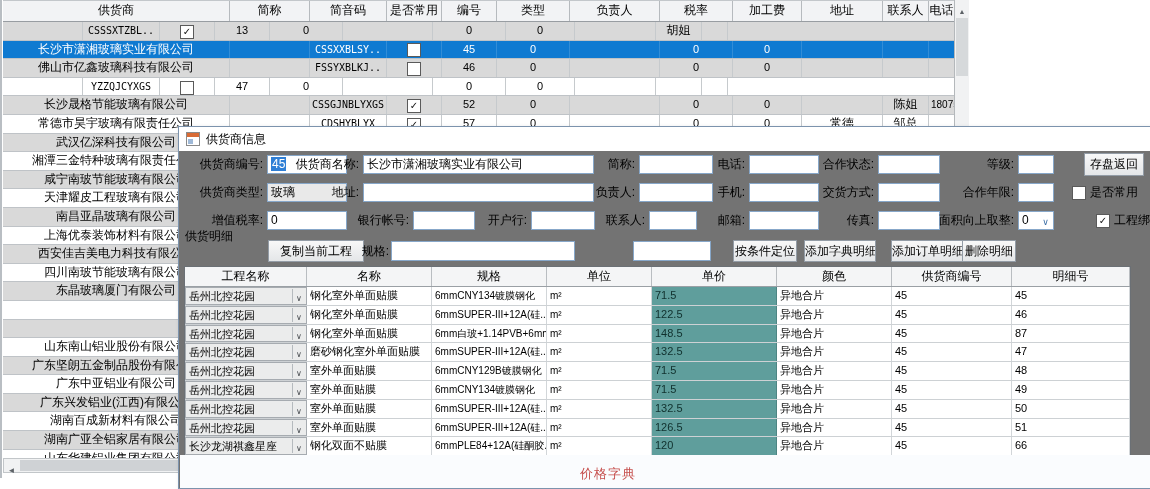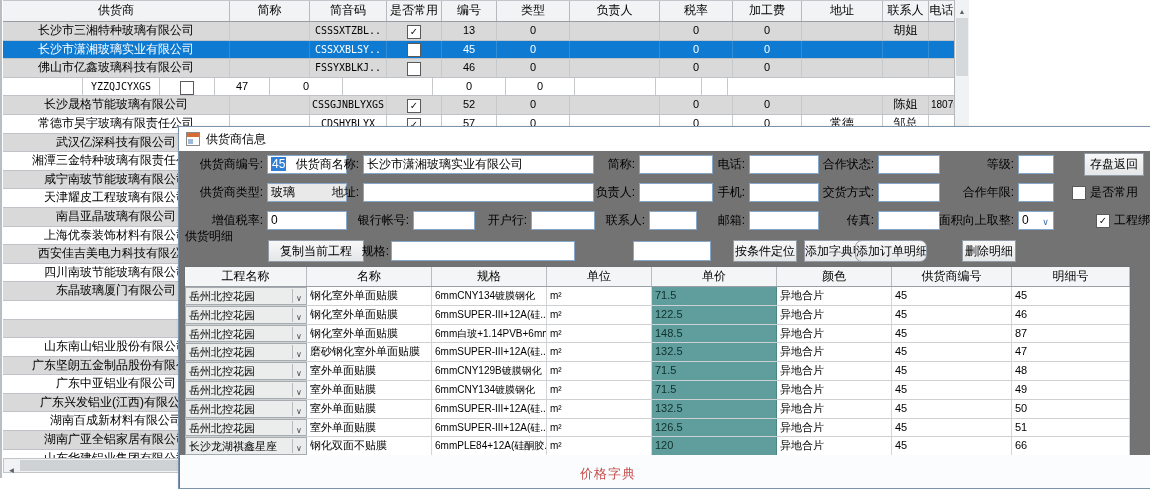--- a/index.html
+++ b/index.html
@@ -98,21 +98,20 @@
       <div class="hcell c6">负责人</div>
       <div class="hcell c7">税率</div>
       <div class="hcell c8">加工费</div>
       <div class="hcell c9">地址</div>
       <div class="hcell c10">联系人</div>
       <div class="hcell c11">电话</div>
     </div>
     <div class="sup-body">
 
         <div class="sup-row">
-          <div class="cell c0">长沙市三湘特种玻璃有限公司</div>
           <div class="cell c1"></div>
           <div class="cell c2 code">CSSSXTZBL..</div>
           <div class="cell c3"><span class="cb checked"></span></div>
           <div class="cell c4 num">13</div>
           <div class="cell c5 num">0</div>
           <div class="cell c6"></div>
           <div class="cell c7 num">0</div>
           <div class="cell c8 num">0</div>
           <div class="cell c9"></div>
           <div class="cell c10">胡姐</div>
@@ -532,21 +531,21 @@
     <div class="cbrow" style="left:893px;top:86px;margin-left:24px;"><span class="cb checked"></span><span>工程绑定</span></div>
 
     <div class="section-label" style="left:6px;top:101px;">供货明细</div>
     <div class="dbtn" style="left:77px;top:113px;width:96px;height:22px;">复制当前工程</div>
     <div class="flabel" style="left:180px;top:115px;width:30px;">规格:</div>
     <div class="finput" style="left:212px;top:114px;width:184px;height:20px;"></div>
     <div class="flabel" style="left:422px;top:115px;width:30px;margin-left:42px;">名称:</div>
     <div class="finput" style="left:454px;top:114px;width:78px;height:20px;"></div>
     <div class="dbtn" style="left:542px;top:113px;width:64px;height:22px;">按条件定位</div>
     <div class="dbtn" style="left:613px;top:113px;width:72px;height:22px;">添加字典明细</div>
-    <div class="dbtn" style="left:664px;top:113px;width:72px;height:22px;border-radius:7px;">添加订单明细</div>
+    <div class="dbtn" style="left:700px;top:113px;width:72px;height:22px;">添加订单明细</div>
     <div class="dbtn" style="left:771px;top:113px;width:54px;height:22px;">删除明细</div>
 
     <div class="dgrid">
       <div class="dg-header">
         <div class="dhcell d0">工程名称</div>
         <div class="dhcell d1">名称</div>
         <div class="dhcell d2">规格</div>
         <div class="dhcell d3">单位</div>
         <div class="dhcell d4">单价</div>
         <div class="dhcell d5">颜色</div>

